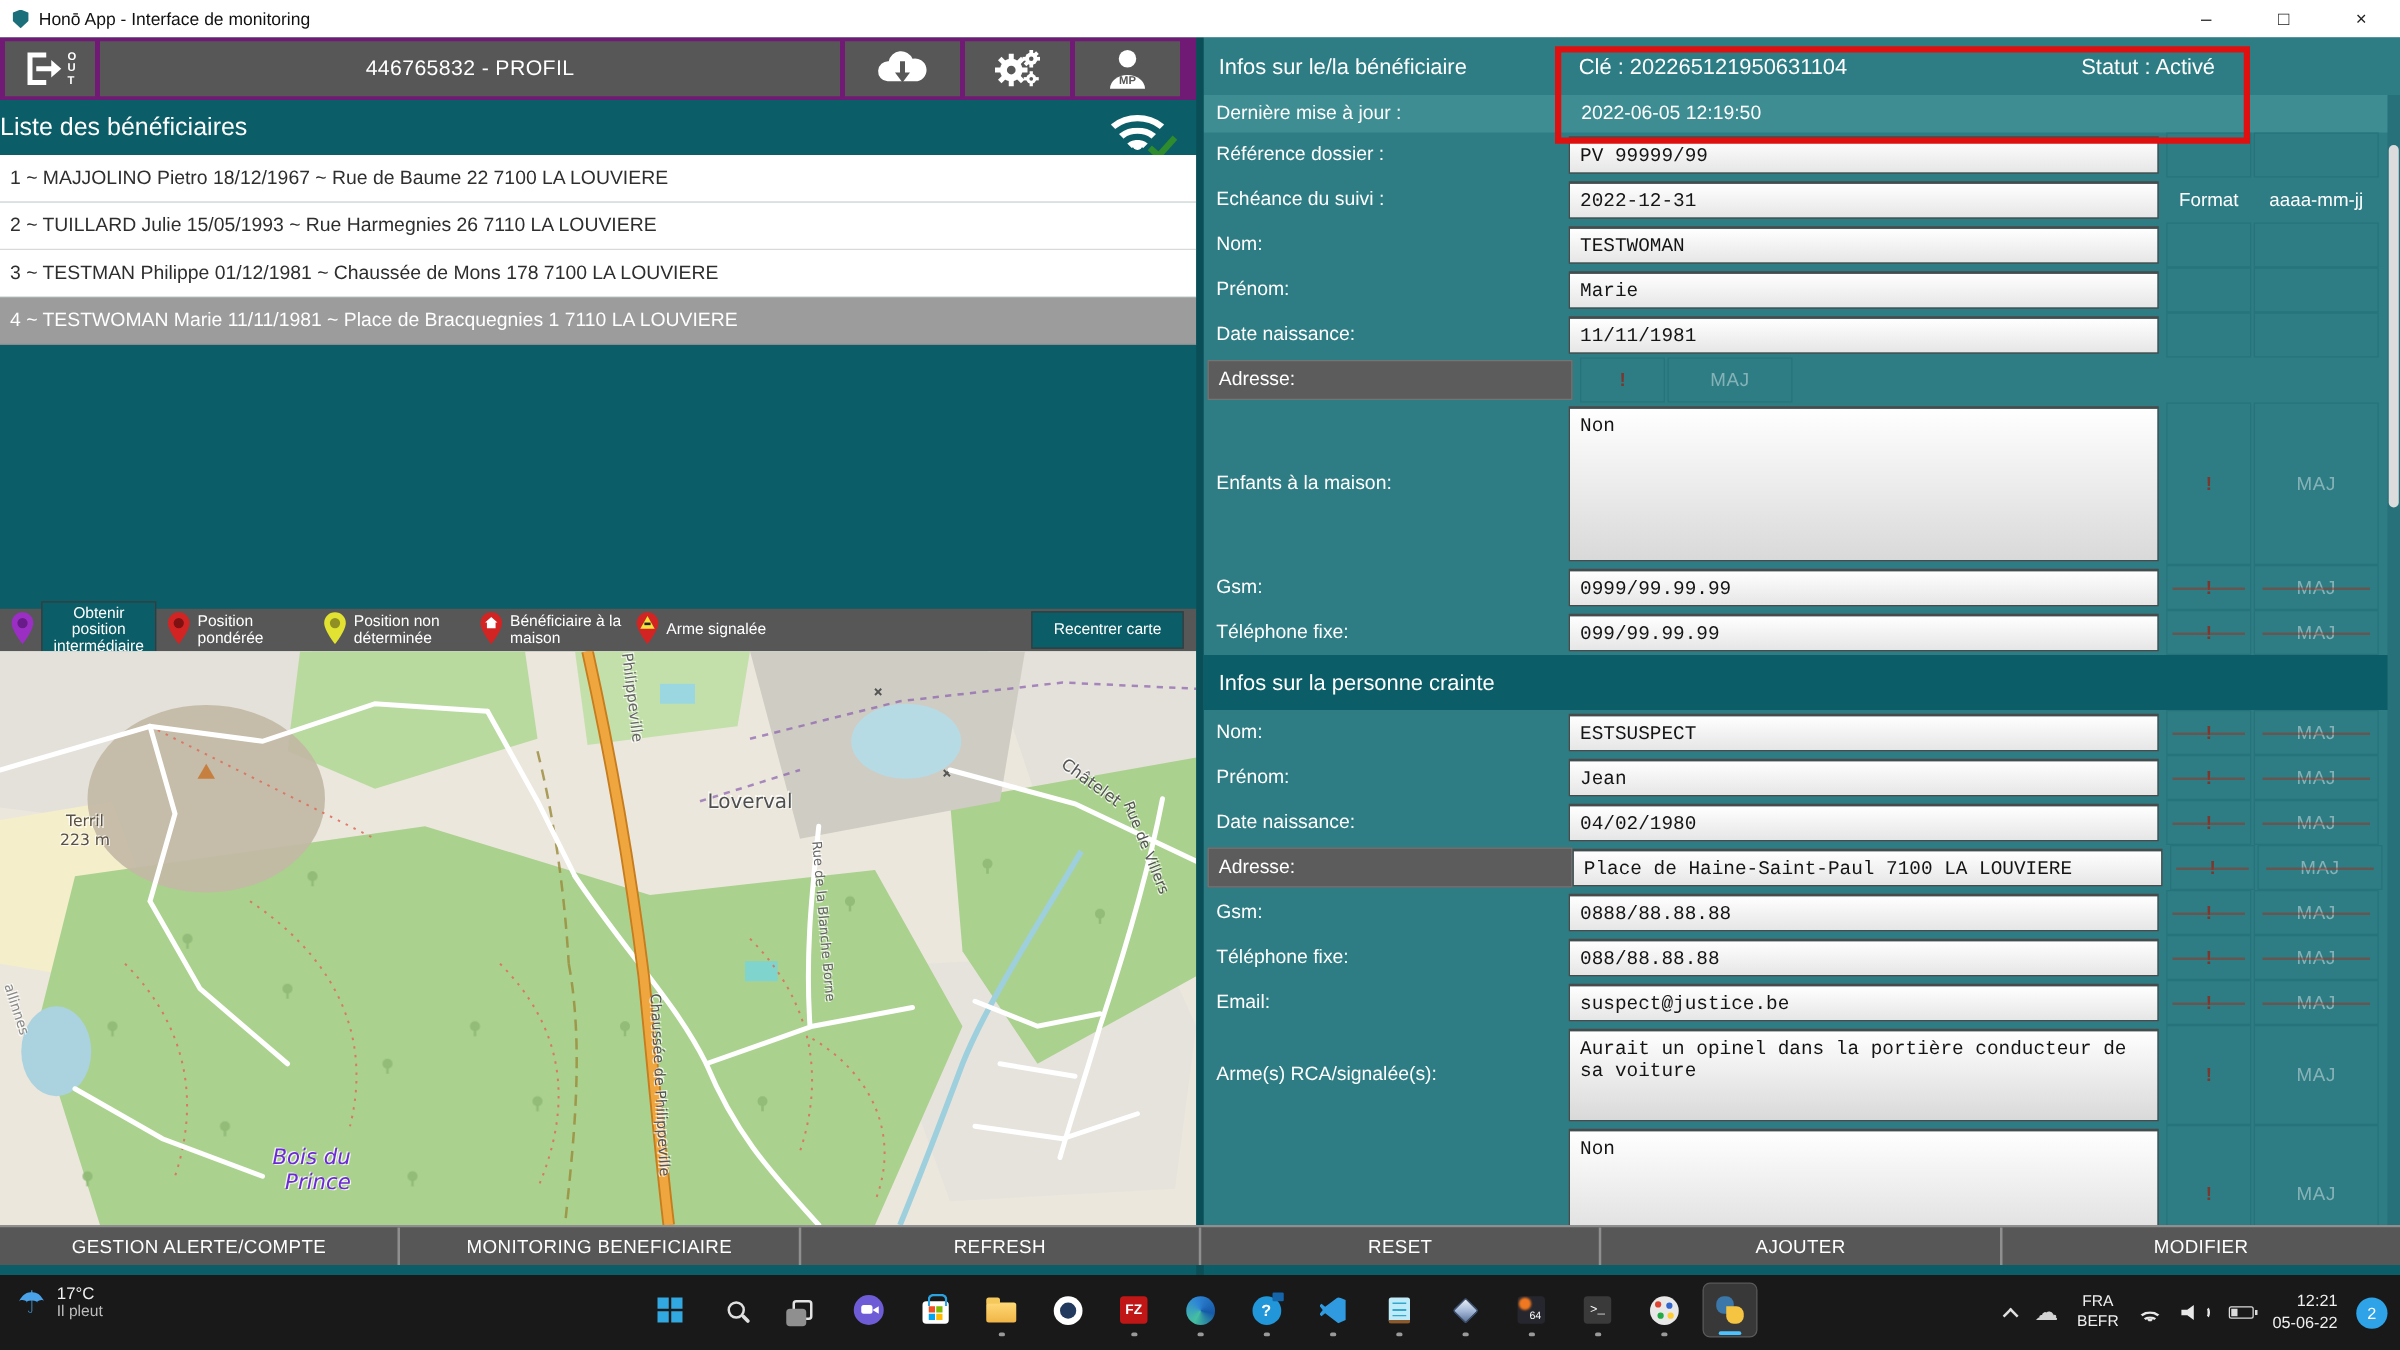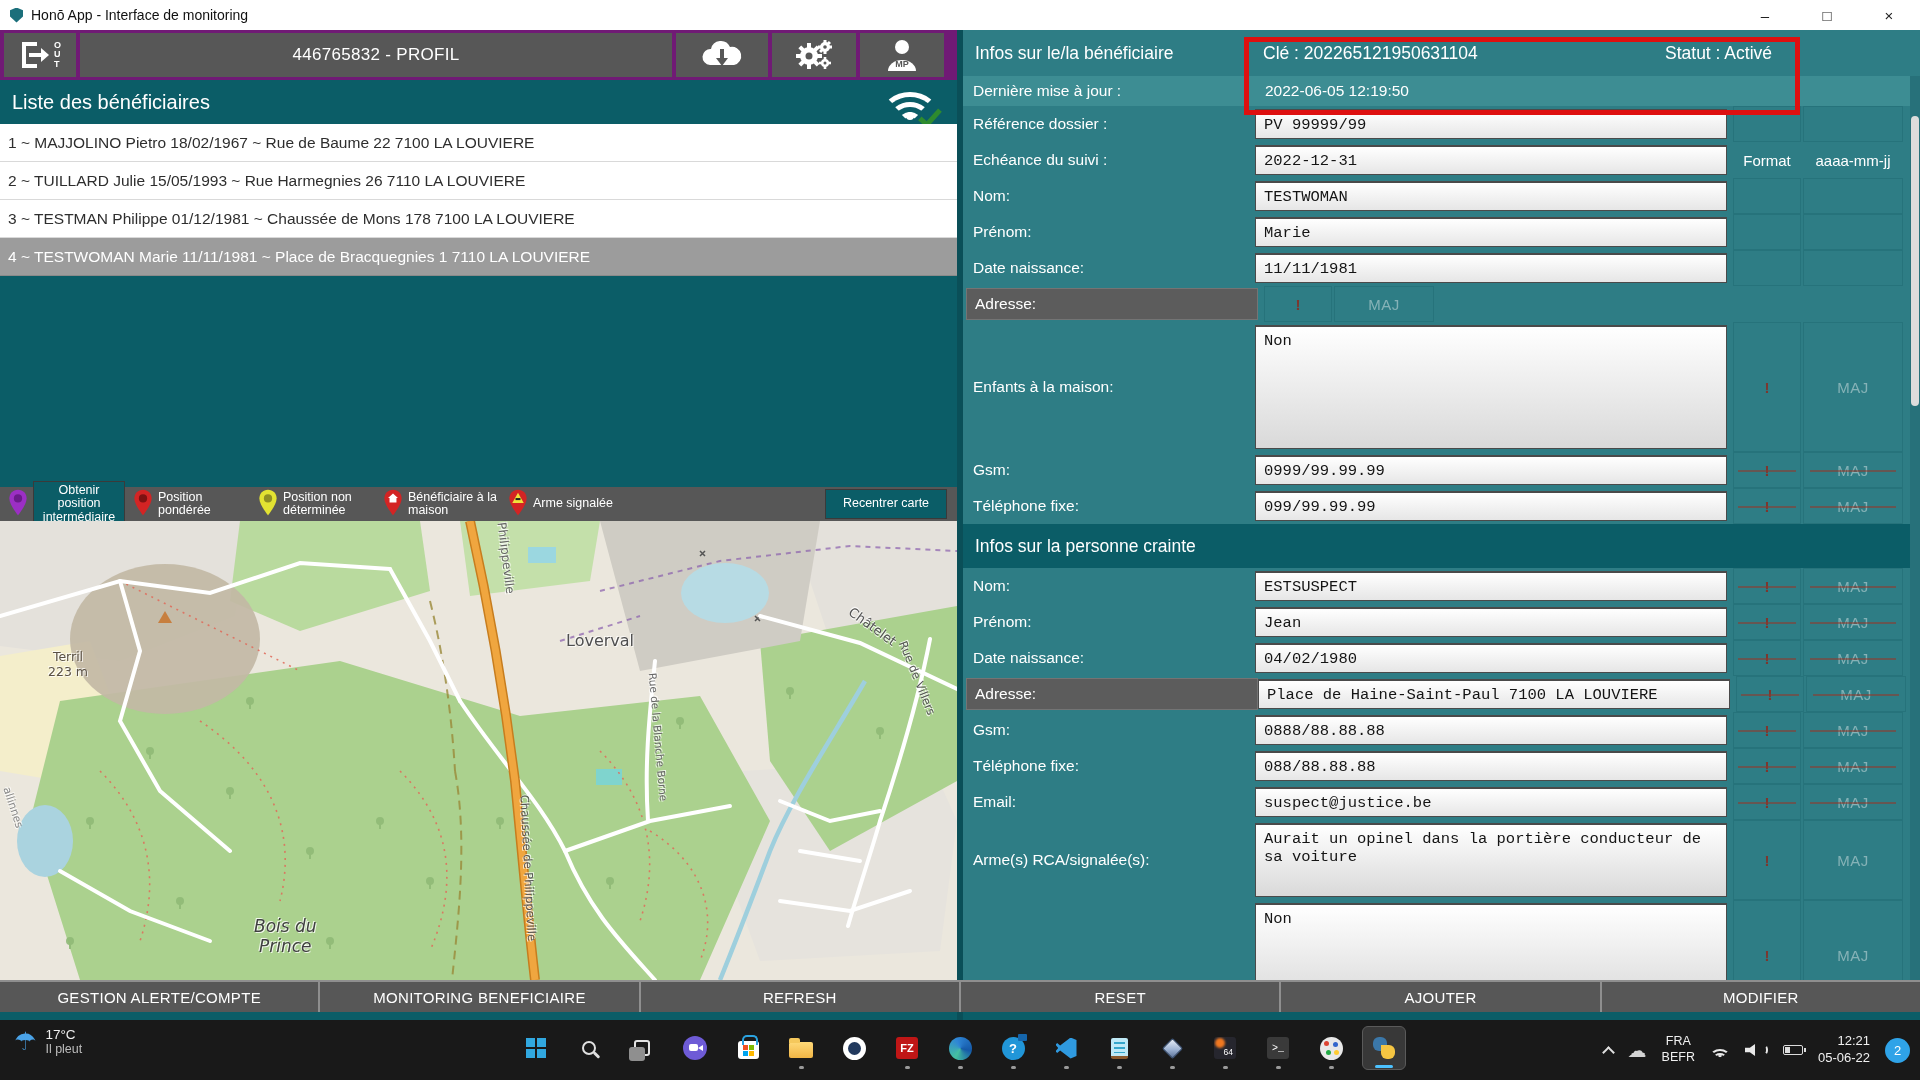--- a/index.html
+++ b/index.html
@@ -22,21 +22,21 @@
         display:flex;align-items:center;justify-content:center;}
   .btn-out{left:4px;width:72px;gap:3px;}
   .out-txt{display:inline-block;width:9px;font-size:9px;line-height:1.05;word-break:break-all;font-weight:bold;}
   .profilbar{left:80px;width:592px;font-size:17px;letter-spacing:.3px;}
   .btn-cloud{left:676px;width:92px;}
   .btn-gear{left:772px;width:84px;}
   .btn-mp{left:860px;width:84px;}
 
   
   .list-header{position:absolute;left:0;top:80px;width:957px;height:44px;background:#0b5d67;
-               color:#fff;font-size:20px;display:flex;align-items:center;padding-left:12px;}
+               color:#fff;font-size:20px;display:flex;align-items:center;padding-left:0;}
   .wifi{position:absolute;right:14px;top:4px;width:66px;height:38px;}
   .wifi span{position:absolute;left:50%;transform:translateX(-50%);border:5px solid transparent;
              border-top-color:#fff;border-radius:50%;}
   .w1{width:58px;height:48px;bottom:-18px;}
   .w2{width:40px;height:33px;bottom:-13px;}
   .w3{width:22px;height:18px;bottom:-8px;}
   .wdot{position:absolute;left:50%;bottom:2px;width:8px;height:8px;margin-left:-4px;
         background:#fff;border-radius:50%;}
   .wcheck{position:absolute;right:2px;bottom:0;width:22px;height:12px;
           border-left:5px solid #2e8b2e;border-bottom:5px solid #2e8b2e;
@@ -262,21 +262,21 @@
     <span>Liste des bénéficiaires</span>
     <div class="wifi">
       <span class="w1"></span>
         <span class="w2"></span>
         <span class="w3"></span>
       <i class="wdot"></i>
         <i class="wcheck"></i>
     </div>
   </div>
   <div class="blist">
-    <div class="brow">1 ~ MAJJOLINO Pietro 18/02/1967 ~ Rue de Baume 22 7100 LA LOUVIERE</div>
+    <div class="brow">1 ~ MAJJOLINO Pietro 18/12/1967 ~ Rue de Baume 22 7100 LA LOUVIERE</div>
     <div class="brow">2 ~ TUILLARD Julie 15/05/1993 ~ Rue Harmegnies 26 7110 LA LOUVIERE</div>
     <div class="brow">3 ~ TESTMAN Philippe 01/12/1981 ~ Chaussée de Mons 178 7100 LA LOUVIERE</div>
     <div class="brow selected">4 ~ TESTWOMAN Marie 11/11/1981 ~ Place de Bracquegnies 1 7110 LA LOUVIERE</div>
   </div>
   <div class="left-fill"></div>
 
   <div class="legend">
     <div class="litem">
       <svg class="lpin" viewBox="0 0 24 34">
         <path d="M12 1C6 1 1.5 5.6 1.5 11.5 1.5 19 12 32 12 32s10.5-13 10.5-20.5C22.5 5.6 18 1 12 1Z" fill="#9b2fc4"></path>
@@ -432,21 +432,21 @@
       </g>
       <path d="M470 0 C490 90 505 180 515 260 C522 330 528 400 535 459" stroke="#c77d1e" stroke-width="10" fill="none"></path>
       <path d="M470 0 C490 90 505 180 515 260 C522 330 528 400 535 459" stroke="#f0a63f" stroke-width="7" fill="none"></path>
     </svg>
     <div class="mlabel" style="left:470px;top:30px;font-size:12px;transform:rotate(83deg);color:#666;">Philippeville</div>
     <div class="mlabel" style="left:566px;top:110px;font-size:16px;color:#4f4f4f;">Loverval</div>
     <div class="mlabel" style="left:845px;top:98px;font-size:13px;transform:rotate(36deg);">Châtelet</div>
     <div class="mlabel" style="left:878px;top:150px;font-size:11.5px;transform:rotate(68deg);">Rue de Villers</div>
     <div class="mlabel" style="left:594px;top:210px;font-size:10.5px;transform:rotate(85deg);color:#666;">Rue de la Blanche Borne</div>
     <div class="mlabel" style="left:455px;top:340px;font-size:11.5px;transform:rotate(87deg);">Chaussée de Philippeville</div>
-    <div class="mlabel" style="left:218px;top:395px;font-size:17px;font-style:italic;color:#404040;text-align:center;margin-left:36px;">
+    <div class="mlabel" style="left:218px;top:395px;font-size:17px;font-style:italic;color:#6d28d9;text-align:right;">
       <div>Bois du</div>
       <div>Prince</div>
     </div>
     <div class="mlabel" style="left:48px;top:128px;font-size:12.5px;color:#5a5145;text-align:center;">
       <div>Terril</div>
       <div>223 m</div>
     </div>
     <div class="mlabel" style="left:-8px;top:280px;font-size:11px;transform:rotate(72deg);color:#8a8a8a;">allinnes</div>
   </div>
 

